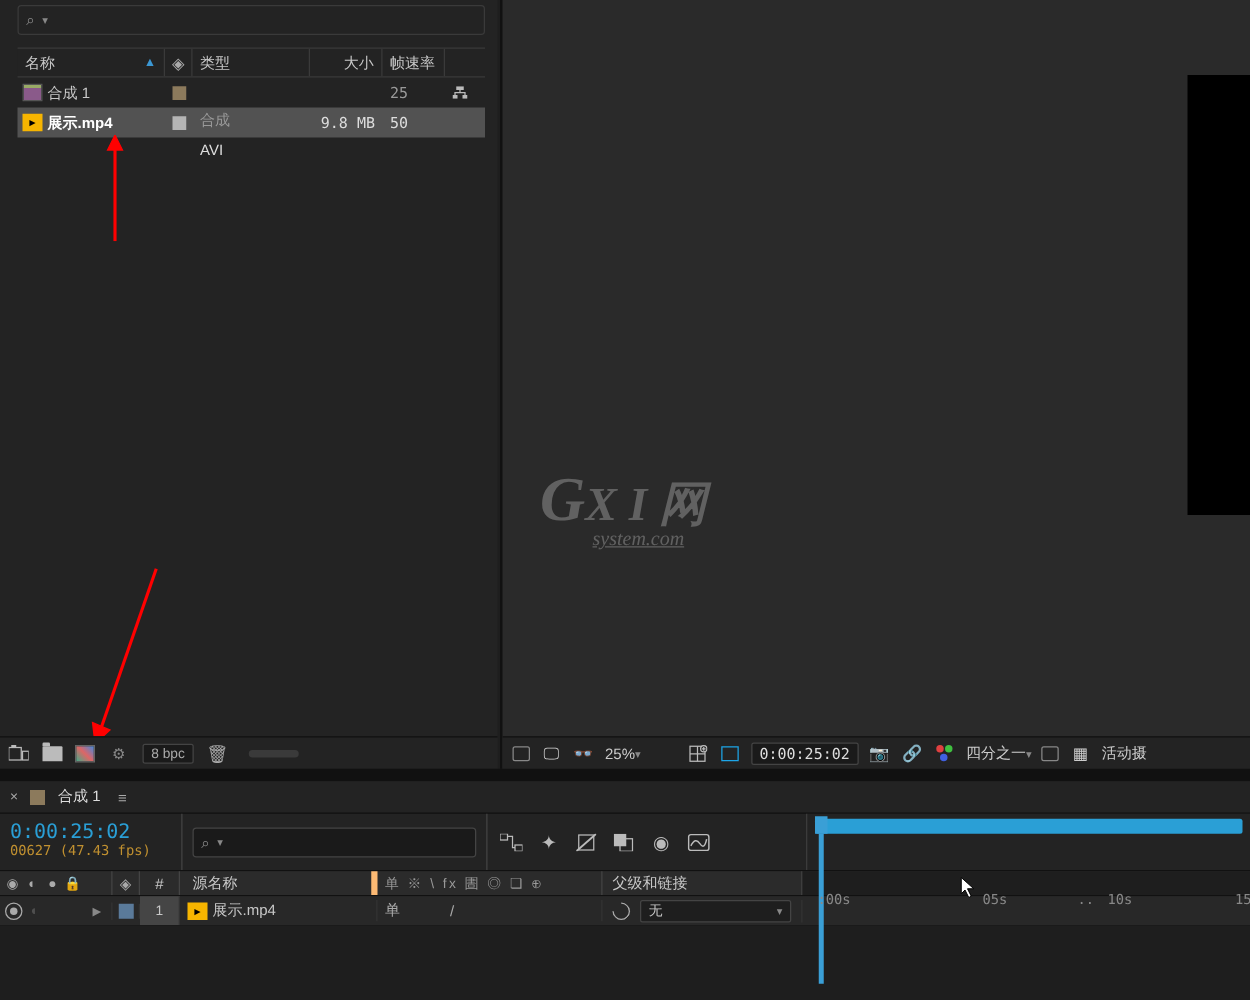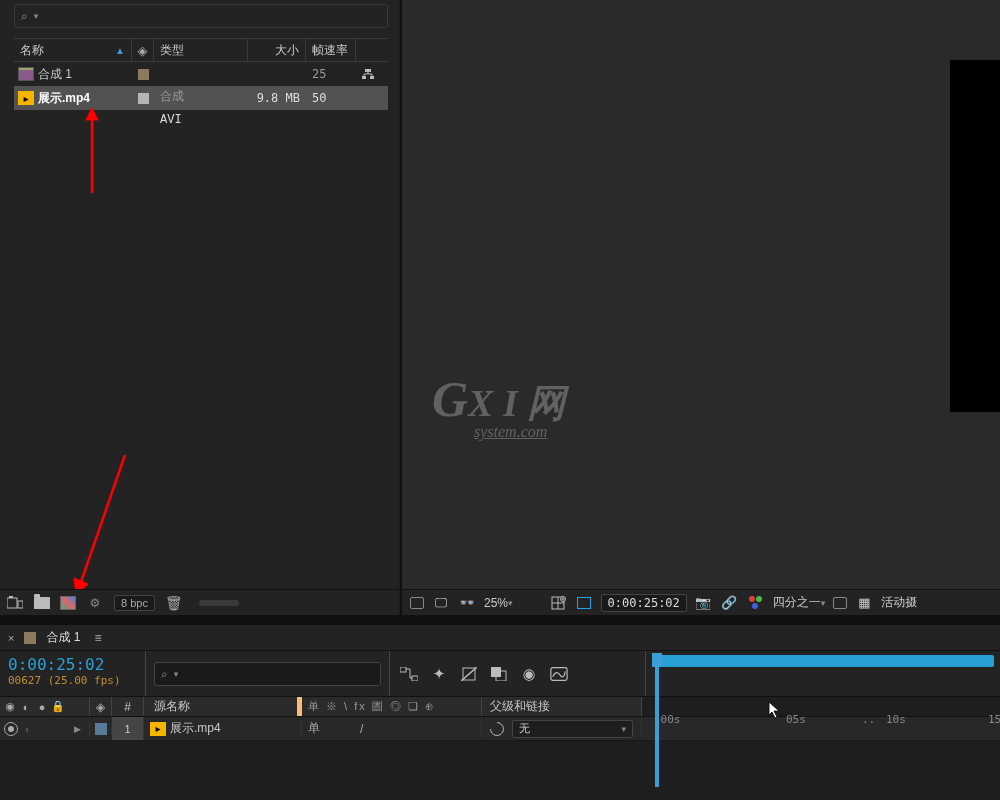--- a/index.html
+++ b/index.html
@@ -25,21 +25,21 @@
   .col-last { width: 24px; justify-content: center; }
   .sort-arrow { margin-left: auto; color: #3b97d3; font-size: 10px; }
   .project-row { display: flex; height: 24px; align-items: center; }
   .row-selected { background: #525252; }
   .row-name { width: 118px; display: flex; align-items: center; gap: 4px; padding-left: 4px; }
   .row-ico-comp { width: 16px; height: 14px; background: linear-gradient(#9a6 2px, #8a5a8a 2px); border: 1px solid #555; }
   .row-ico-video { width: 16px; height: 14px; background: #f7b500; display: flex; align-items: center; justify-content: center; font-size: 6px; color: #000; font-weight: bold; }
   .row-tag { width: 22px; display: flex; justify-content: center; }
   .row-tag-box { width: 11px; height: 11px; background: #8c7a5c; }
   .row-tag-box.light { background: #b5b5b5; }
-  .row-type { width: 94px; padding-left: 6px; font-family: Liberation Mono, monospace; color: #999; margin-top: 44px; }
+  .row-type { width: 94px; padding-left: 6px; font-family: Liberation Sans, sans-serif; color: #999; margin-top: 44px; }
   .row-size { width: 58px; text-align: right; padding-right: 6px; font-family: "SimSun", monospace; color: #999; }
   .row-fps { width: 50px; padding-left: 6px; font-family: "SimSun", monospace; color: #999; }
   .row-last { width: 24px; display: flex; justify-content: center; }
   .flow-ico { width: 12px; height: 10px; }
   .row-selected .row-name { color: #fff; font-weight: bold; }
   .row-selected .row-type, .row-selected .row-size, .row-selected .row-fps { color: #ddd; }
 
   .red-arrow { position: absolute; stroke: #ff0000; fill: #ff0000; }
 
   .project-footer { position: absolute; left: 0; bottom: 0; width: 398px; height: 26px;
@@ -279,21 +279,21 @@
   <div class="timeline-tabs">
     <span class="tab-close">×</span>
     <div class="tab-ico"></div>
     <span class="tab-label">合成 1</span>
     <span class="tab-menu">≡</span>
   </div>
 
   <div class="timeline-header">
     <div class="th-left">
       <div class="tc-main">0:00:25:02</div>
-      <div class="tc-sub">00627 (25.00 fps)</div>
+      <div class="tc-sub">00627 (47.43 fps)</div>
     </div>
     <div class="th-search">
       <div class="th-search-box">
         <span class="search-icon">⌕</span>
         <span style="color:#888;font-size:9px;margin-left:2px">▾</span>
       </div>
     </div>
     <div class="th-tools">
       <div class="tool-ico">
         <svg width="18" height="14" viewBox="0 0 18 14">

